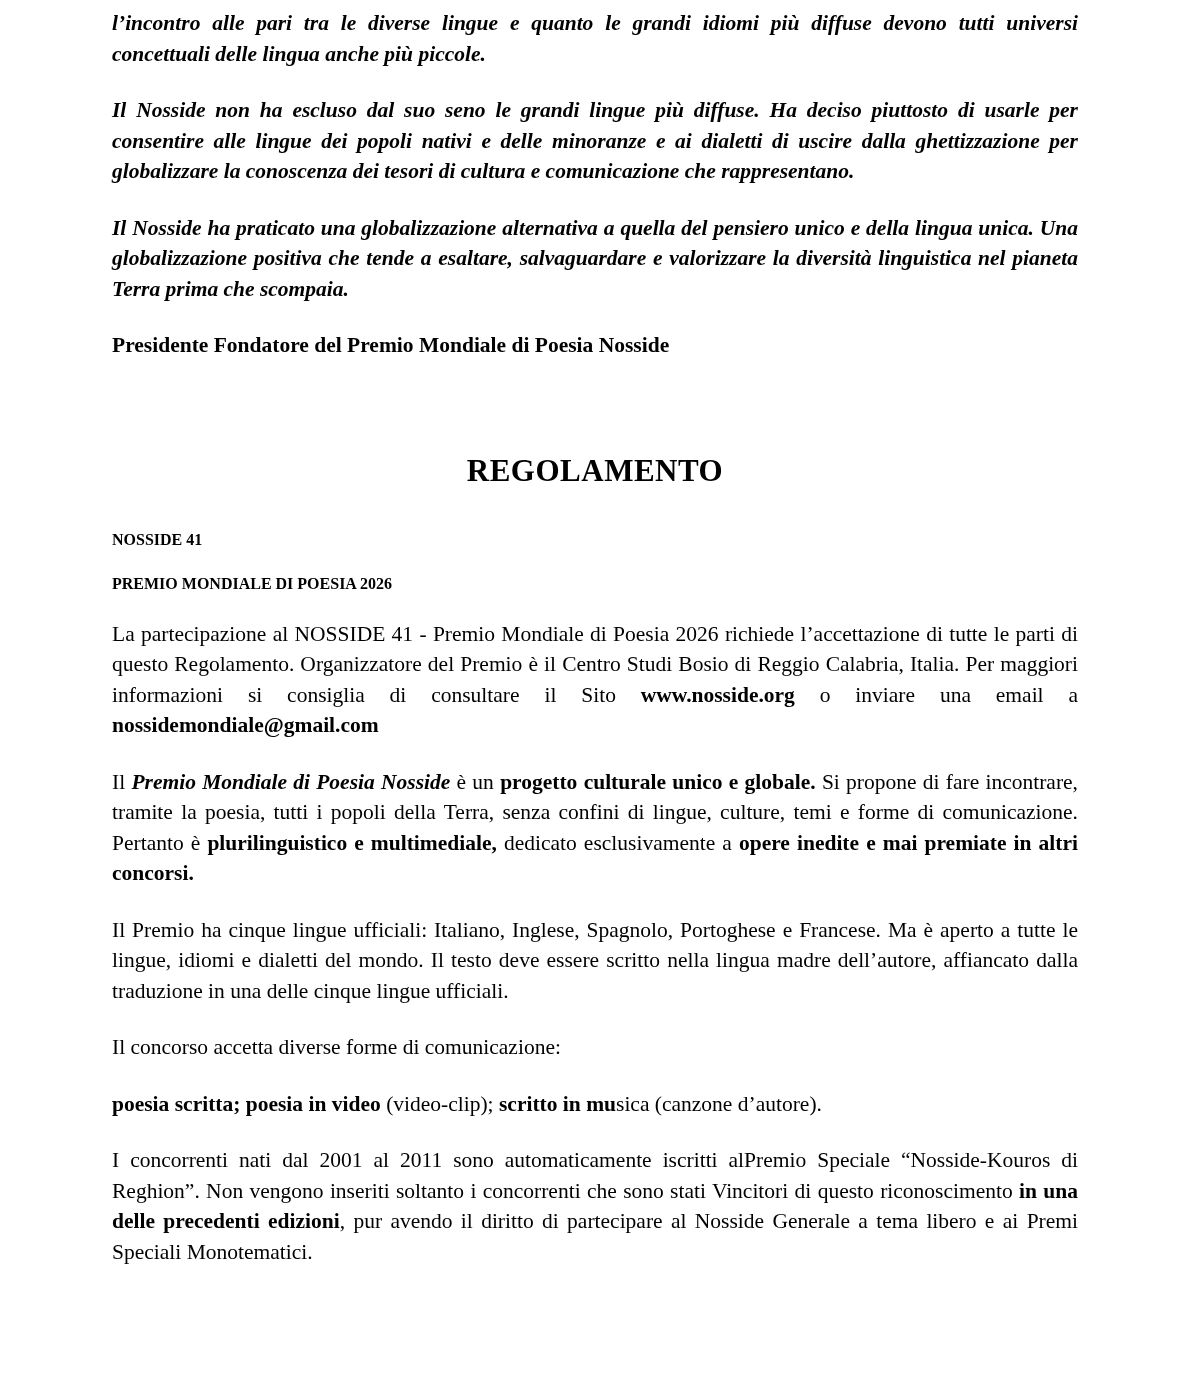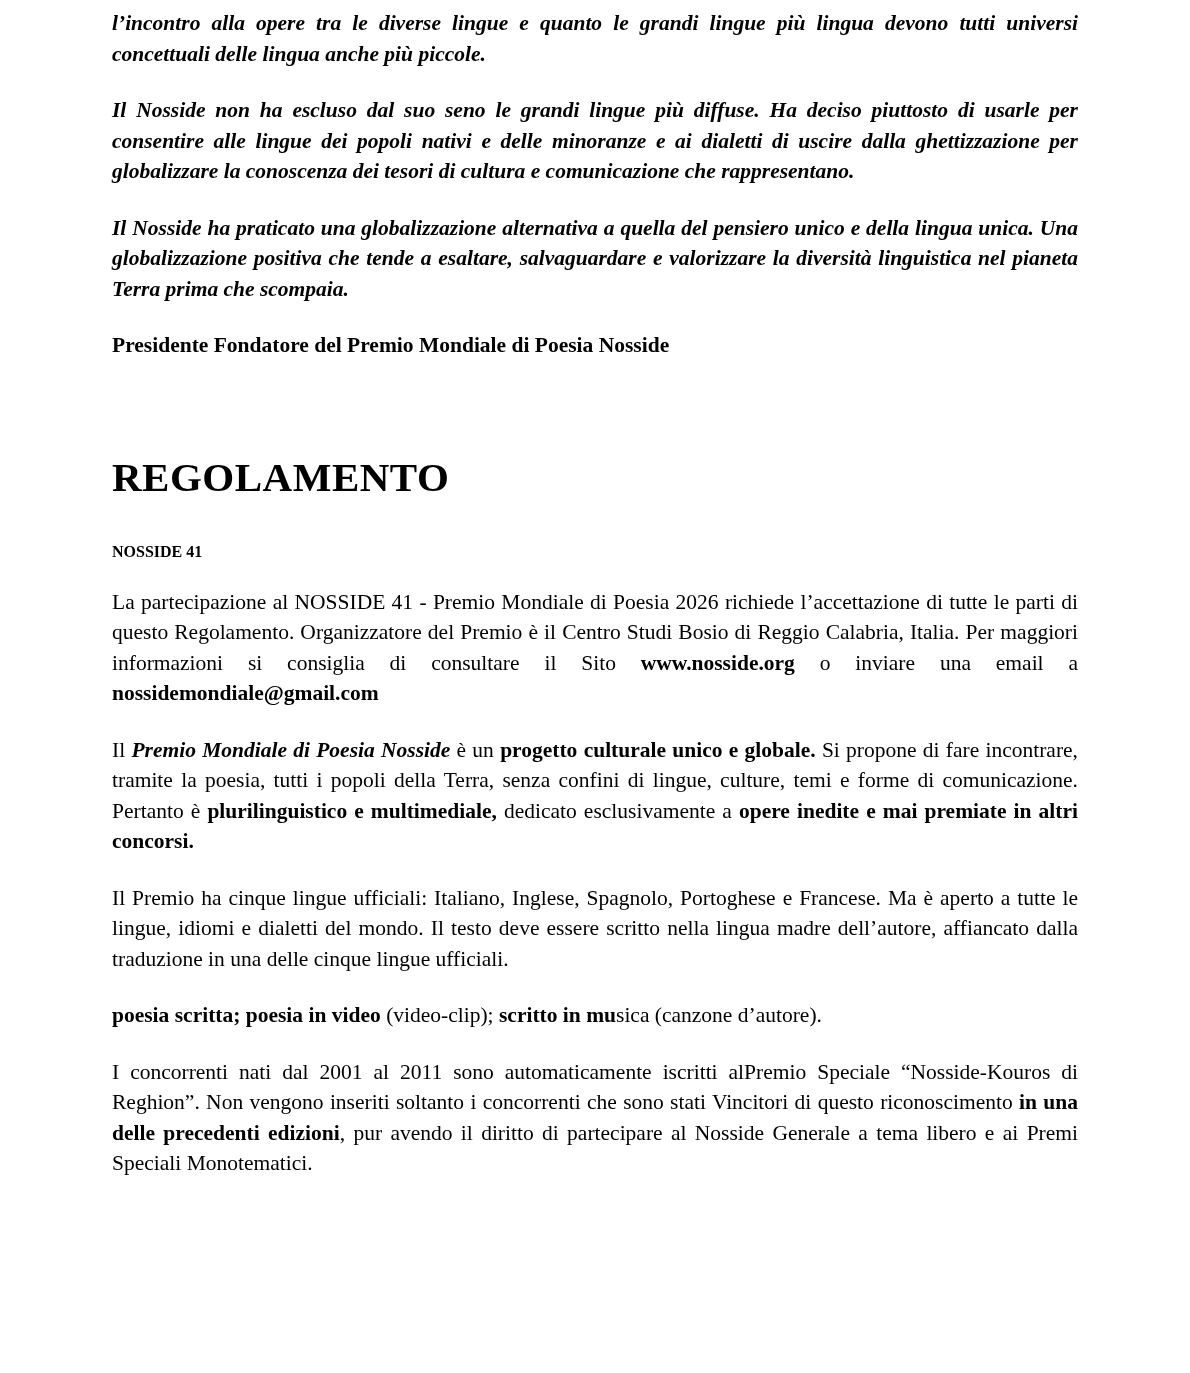--- a/index.html
+++ b/index.html
@@ -21,53 +21,56 @@
   .para {
     font-size: 21.5px;
     line-height: 1.42;
     text-align: justify;
     margin: 0 0 26px 0;
   }
   b, .b { font-weight: bold; }
   i, .i { font-style: italic; font-weight: bold; }
   .bi { font-weight: bold; font-style: italic; }
   .doc-title {
-    font-size: 41px;
+    font-size: 31px;
     font-weight: bold;
+    text-align: center;
     letter-spacing: 0.5px;
     margin: 0 0 42px 0;
   }
   .heading {
     font-size: 16px;
     font-weight: bold;
     margin: 0 0 26px 0;
     text-align: left;
   }
   .spacer-top { height: 66px; }
   .block-first { padding-top: 8px; }
 </style>
 </head>
 <body>
 
 <div class="page">
 
   <div class="block-first">
-    <p class="para"><span class="bi">l’incontro alla opere tra le diverse lingue</span><span class="i"> e quanto le </span><span class="bi">grandi lingue più lingua</span><span class="i"> devono </span><span class="bi">tutti universi concettuali</span><span class="i"> delle </span><span class="bi">lingua</span><span class="i"> anche più </span><span class="bi">piccole.</span></p>
+    <p class="para"><span class="bi">l’incontro alle pari tra le diverse lingue</span><span class="i"> e quanto le </span><span class="bi">grandi idiomi più diffuse</span><span class="i"> devono </span><span class="bi">tutti universi concettuali</span><span class="i"> delle </span><span class="bi">lingua</span><span class="i"> anche più </span><span class="bi">piccole.</span></p>
     <p class="para"><span class="bi">Il Nosside non ha escluso</span><span class="i"> dal suo seno </span><span class="bi">le grandi lingue più diffuse. Ha deciso</span><span class="i"> piuttosto di </span><span class="bi">usarle</span><span class="i"> per consentire alle </span><span class="bi">lingue dei popoli nativi e delle minoranze e ai dialetti di uscire dalla ghettizzazione</span><span class="i"> per </span><span class="bi">globalizzare la conoscenza dei tesori di cultura e comunicazione</span><span class="i"> che rappresentano.</span></p>
     <p class="para"><span class="bi">Il Nosside ha praticato una globalizzazione alternativa</span><span class="i"> a quella del </span><span class="bi">pensiero unico</span><span class="i"> e della </span><span class="bi">lingua unica. Una globalizzazione positiva</span><span class="i"> che tende a </span><span class="bi">esaltare, salvaguardare e valorizzare la diversità linguistica nel pianeta Terra</span><span class="i"> prima che scompaia.</span></p>
     <p class="para"><span class="b">Presidente Fondatore del Premio Mondiale di Poesia Nosside</span></p>
   </div>
 
   <div class="spacer-top"></div>
 
   <h1 class="doc-title">REGOLAMENTO</h1>
 
   <h2 class="heading">NOSSIDE 41</h2>
+  <h2 class="heading">PREMIO MONDIALE DI POESIA 2026</h2>
 
   <div>
     <p class="para"><span>La partecipazione al NOSSIDE 41 - Premio Mondiale di Poesia 2026 richiede l’accettazione di tutte le parti di questo Regolamento. Organizzatore del Premio è il Centro Studi Bosio di Reggio Calabria, Italia. Per maggiori informazioni si consiglia di consultare il Sito </span><span class="b">www.nosside.org</span><span> o inviare una email a </span><span class="b">nossidemondiale@gmail.com</span></p>
     <p class="para"><span>Il </span><span class="bi">Premio Mondiale di Poesia Nosside</span><span> è un </span><span class="b">progetto culturale unico e globale.</span><span> Si propone di fare incontrare, tramite la poesia, tutti i popoli della Terra, senza confini di lingue, culture, temi e forme di comunicazione. Pertanto è </span><span class="b">plurilinguistico e multimediale,</span><span> dedicato esclusivamente a </span><span class="b">opere inedite e mai premiate in altri concorsi.</span></p>
     <p class="para"><span>Il Premio ha cinque lingue ufficiali: Italiano, Inglese, Spagnolo, Portoghese e Francese. Ma è aperto a tutte le lingue, idiomi e dialetti del mondo. Il testo deve essere scritto nella lingua madre dell’autore, affiancato dalla traduzione in una delle cinque lingue ufficiali.</span></p>
+    <p class="para"><span>Il concorso accetta diverse forme di comunicazione:</span></p>
     <p class="para"><span class="b">poesia scritta; poesia in video</span><span> (video-clip); </span><span class="b">scritto in mu</span><span>sica (canzone d’autore).</span></p>
     <p class="para"><span>I concorrenti nati dal 2001 al 2011 sono automaticamente iscritti alPremio Speciale “Nosside-Kouros di Reghion”. Non vengono inseriti soltanto i concorrenti che sono stati Vincitori di questo riconoscimento </span><span class="b">in una delle precedenti edizioni</span><span>, pur avendo il diritto di partecipare al Nosside Generale a tema libero e ai Premi Speciali Monotematici.</span></p>
   </div>
 
 </div>
 
 </body></html>

